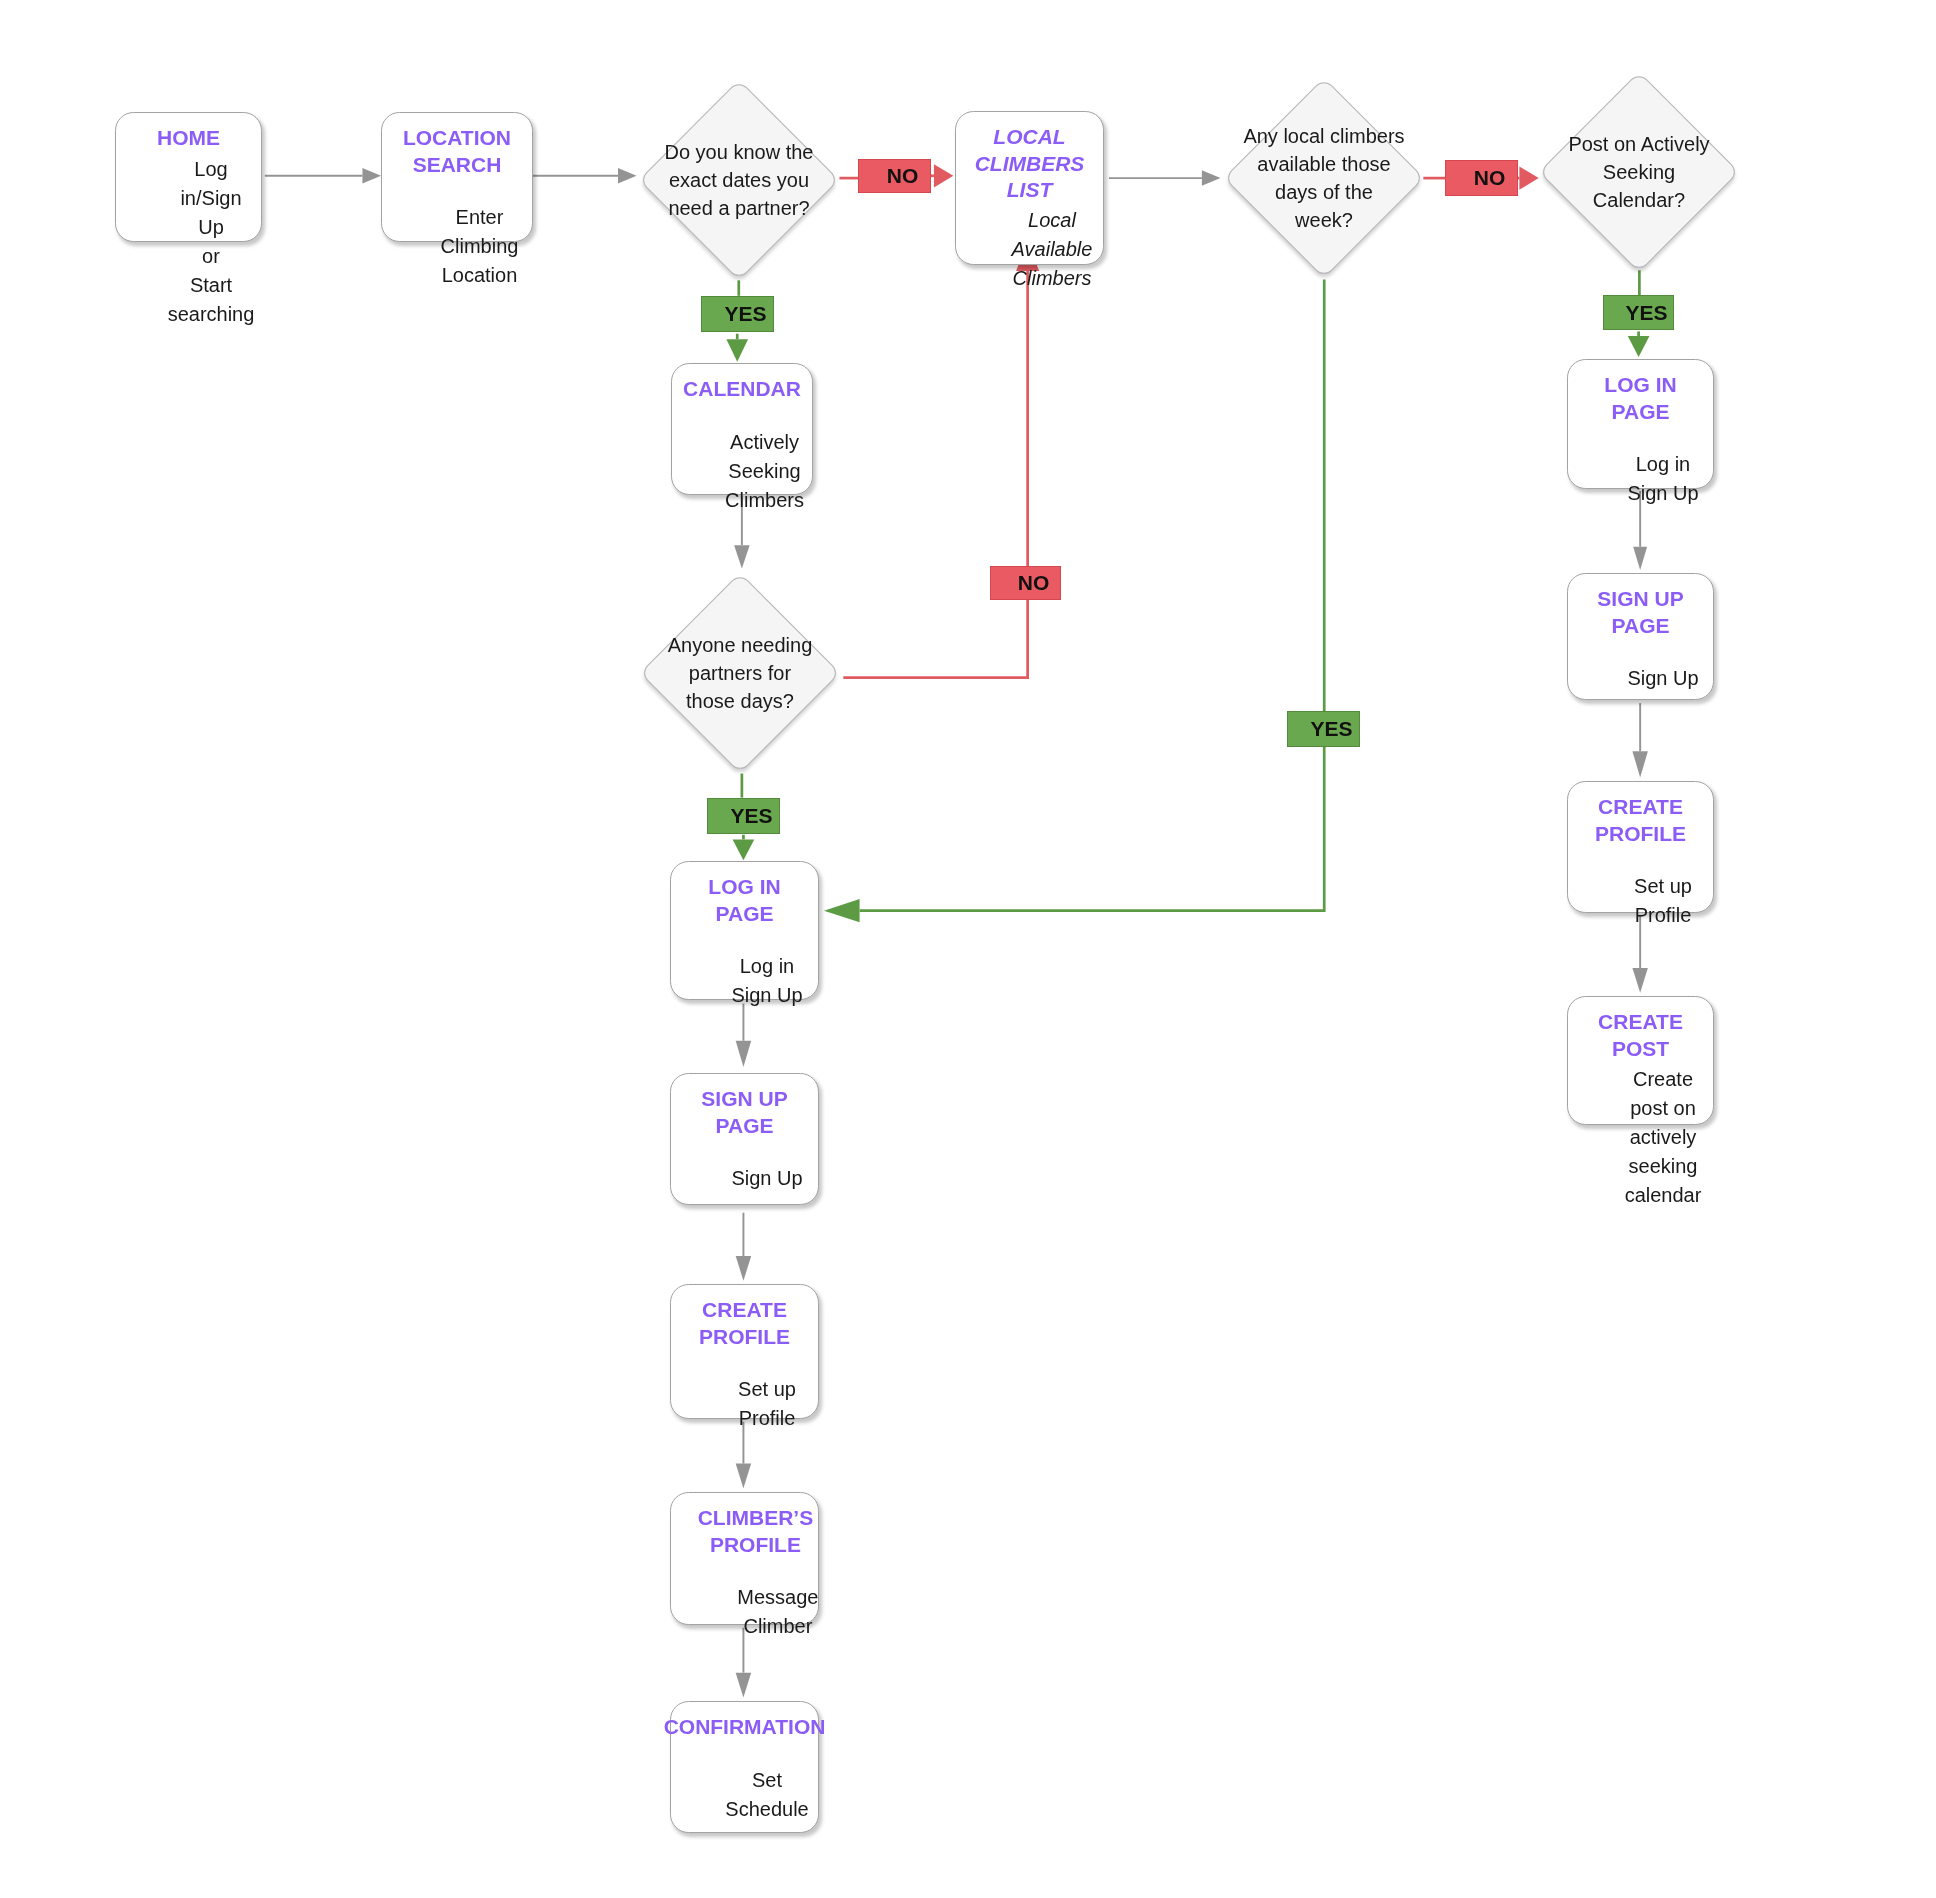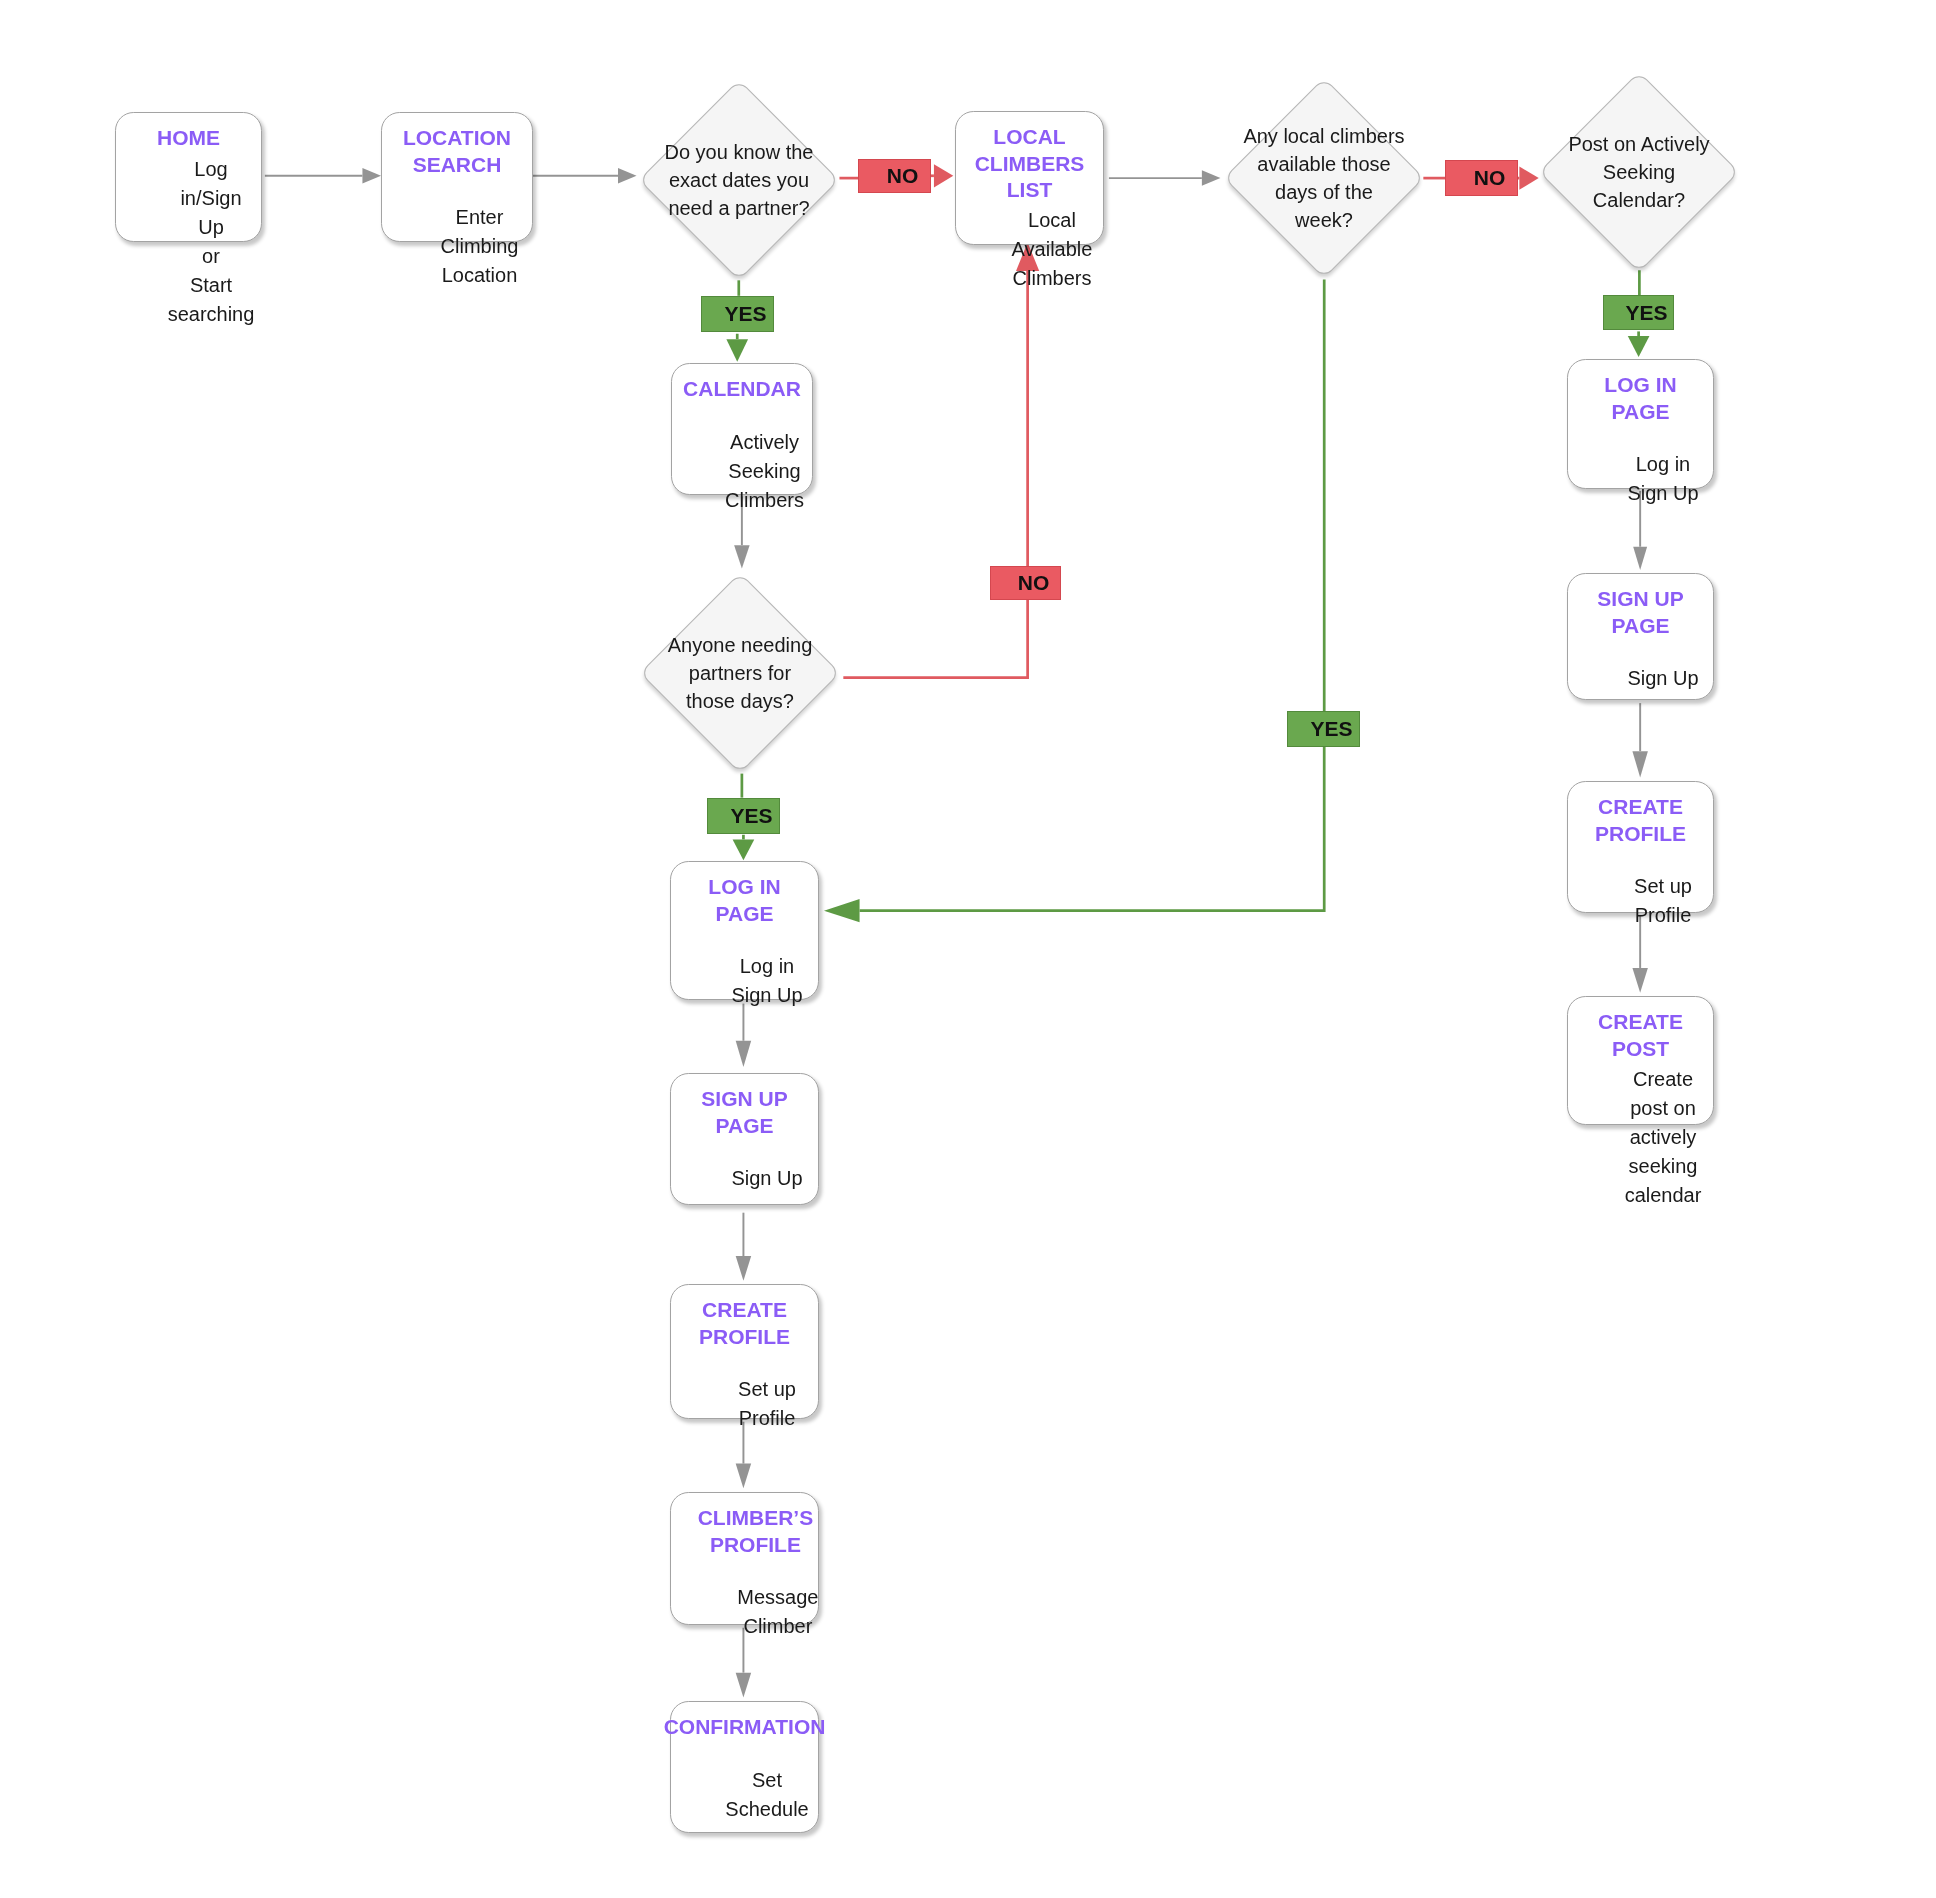--- a/index.html
+++ b/index.html
@@ -109,21 +109,21 @@
 or
 Start searching</div>
   </div>
 
   <div class="node gap" style="left:381px;top:112px;width:152px;height:130px;">
     <div class="node-title">LOCATION SEARCH</div>
     <div class="node-body">Enter Climbing
 Location</div>
   </div>
 
-  <div class="node" style="left:955px;top:111px;width:149px;height:134px;">
+  <div class="node" style="left:955px;top:111px;width:149px;height:154px;font-style:italic;">
     <div class="node-title">LOCAL CLIMBERS
 LIST</div>
     <div class="node-body">Local Available
 Climbers</div>
   </div>
 
   <div class="node gap" style="left:671px;top:363px;width:142px;height:132px;">
     <div class="node-title">CALENDAR</div>
     <div class="node-body">Actively Seeking
 Climbers</div>

